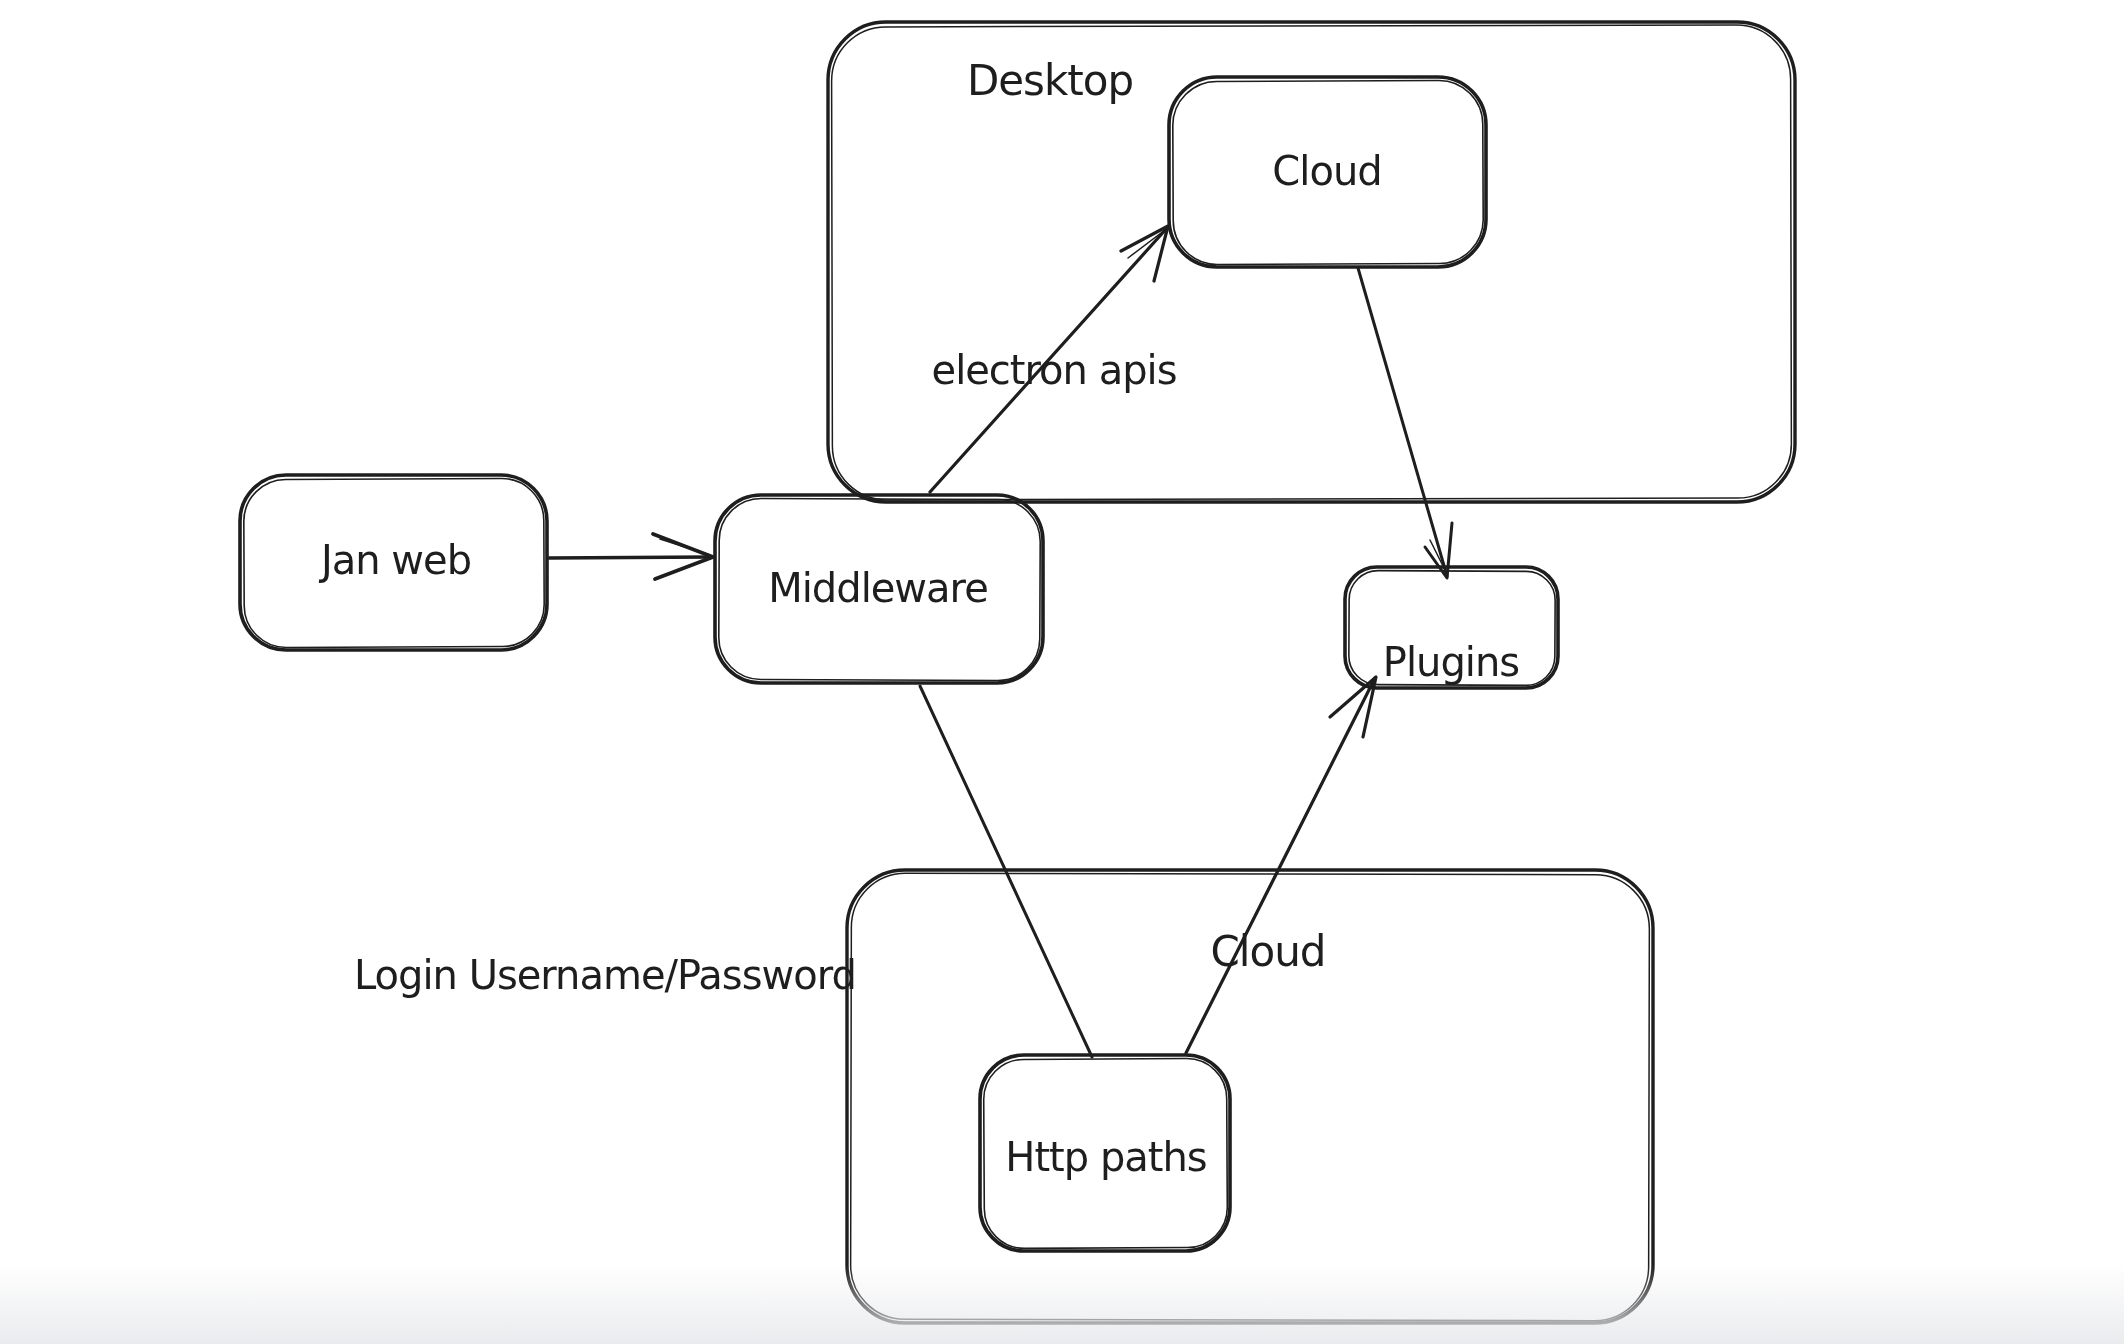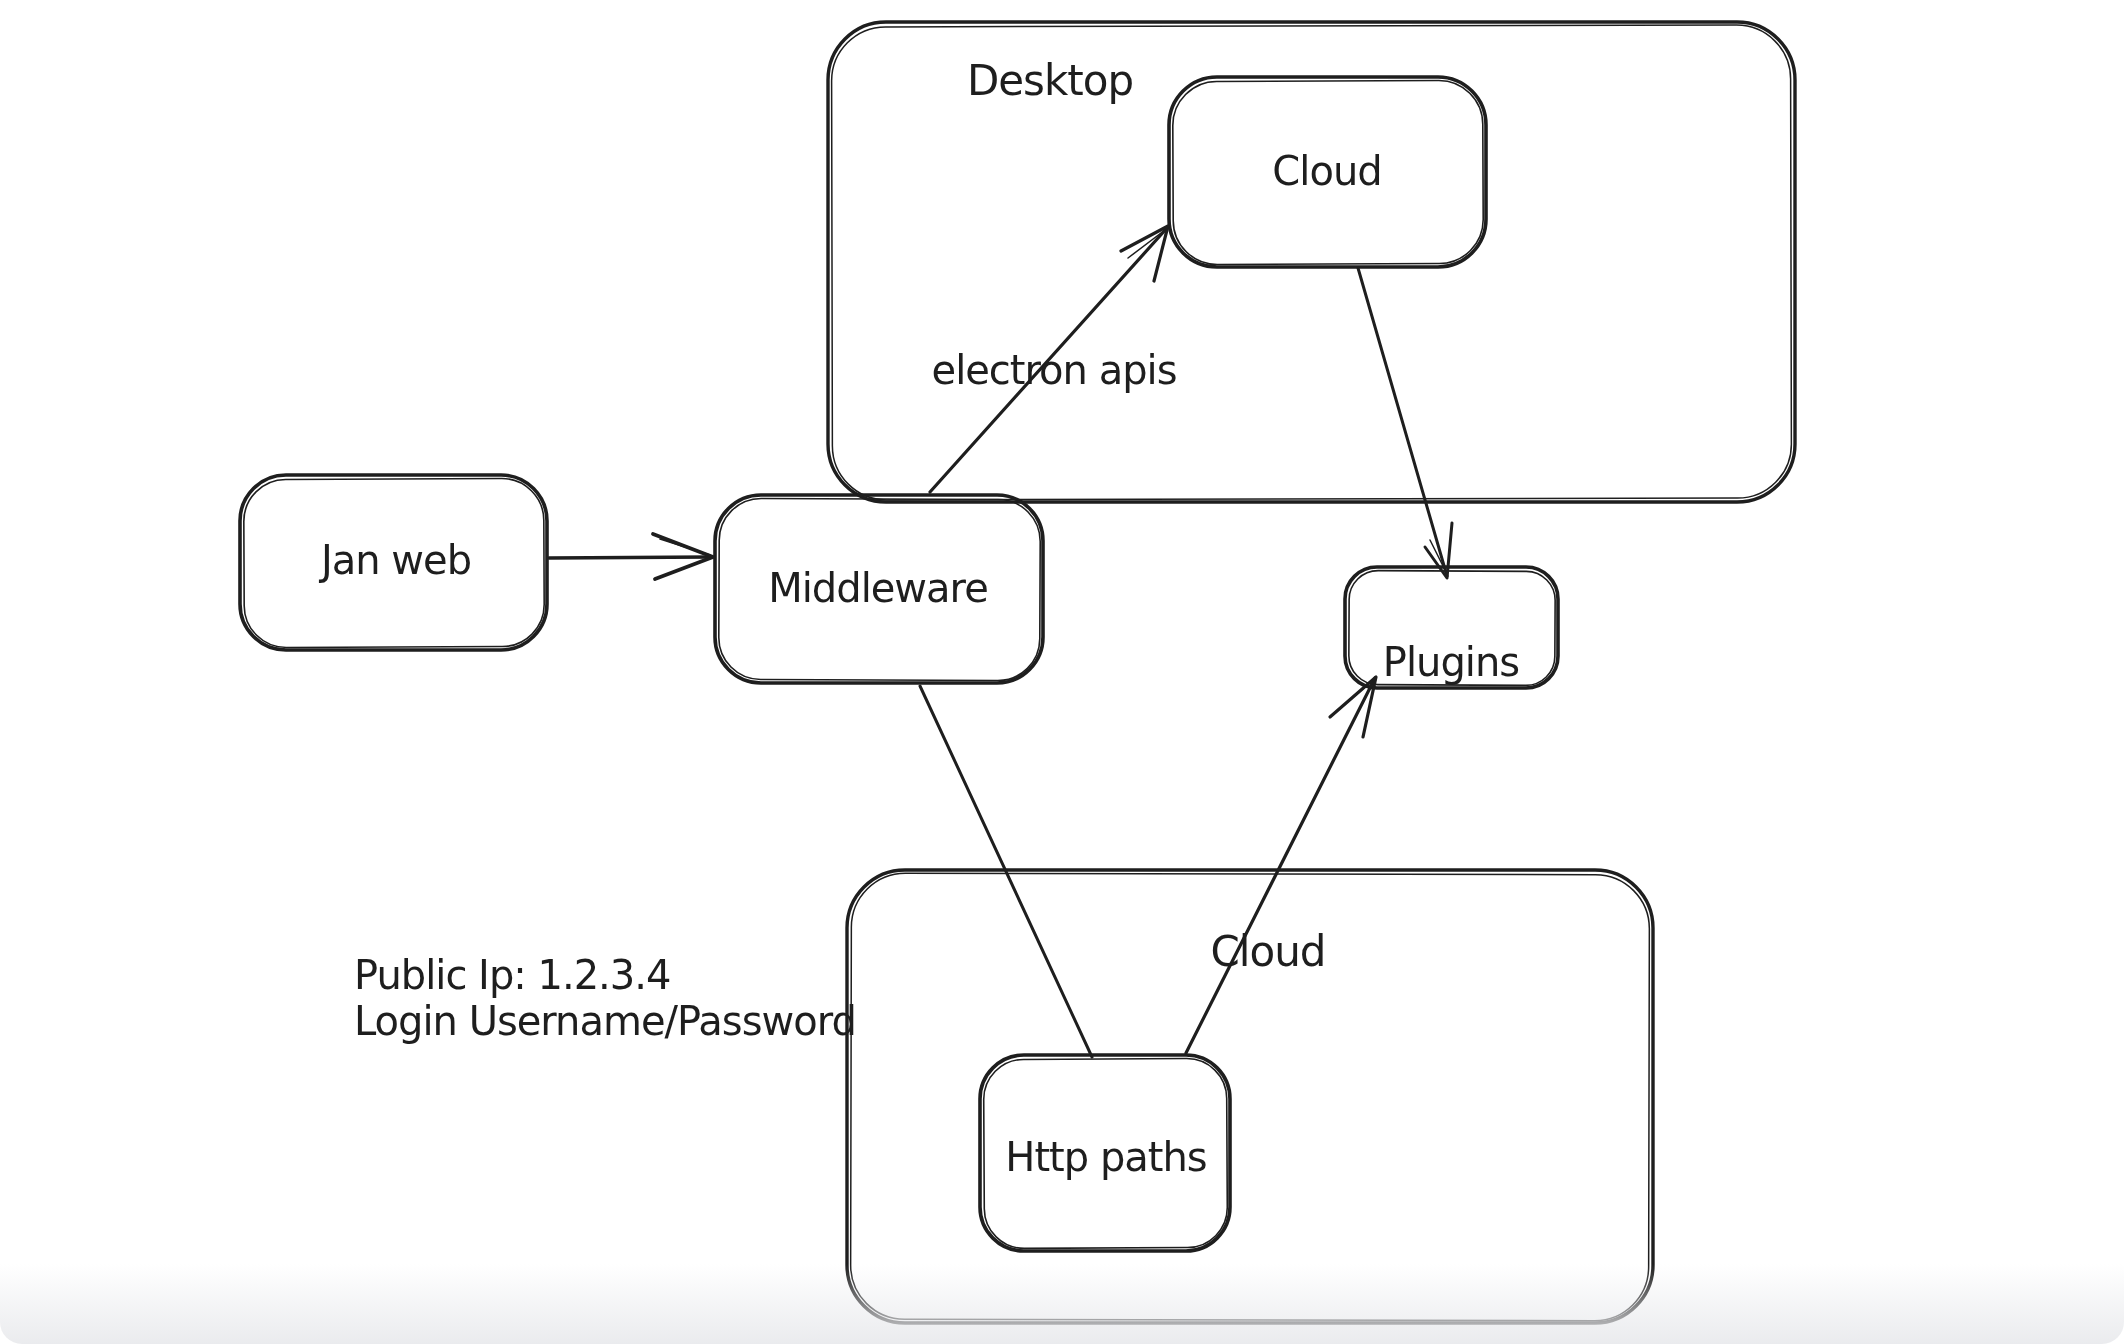--- a/index.html
+++ b/index.html
@@ -8,21 +8,20 @@
     background: #ffffff;
   }
   .canvas {
     position: relative;
     width: 2124px;
     height: 1344px;
     background: #ffffff;
     overflow: hidden;
     font-family: "DejaVu Sans", sans-serif;
     color: #1e1e1e;
-    border-radius: 22px;
   }
   svg.sketch {
     position: absolute;
     inset: 0;
   }
   .node-label, .edge-label, .container-label {
     position: absolute;
     transform: translate(-50%, -50%);
     font-size: 40px;
     letter-spacing: -1px;
@@ -132,18 +131,17 @@
   <div class="node-label" style="left:1327px; top:171px;">Cloud</div>
 
   <div class="node-label" style="left:1451px; top:622px;margin-top:40px;">Plugins</div>
 
   <div class="node-label" style="left:1106px; top:1157px;">Http paths</div>
 
   <div class="edge-label" style="left:1054px; top:370px;">electron apis</div>
 
 
   <div class="annotation">
-    <div>Public Ip: 1.2.3.4</div>
     <div>Login Username/Password</div>
   </div>
 
   <div class="bottom-fade"></div>
 </div>
 
 </body></html>

